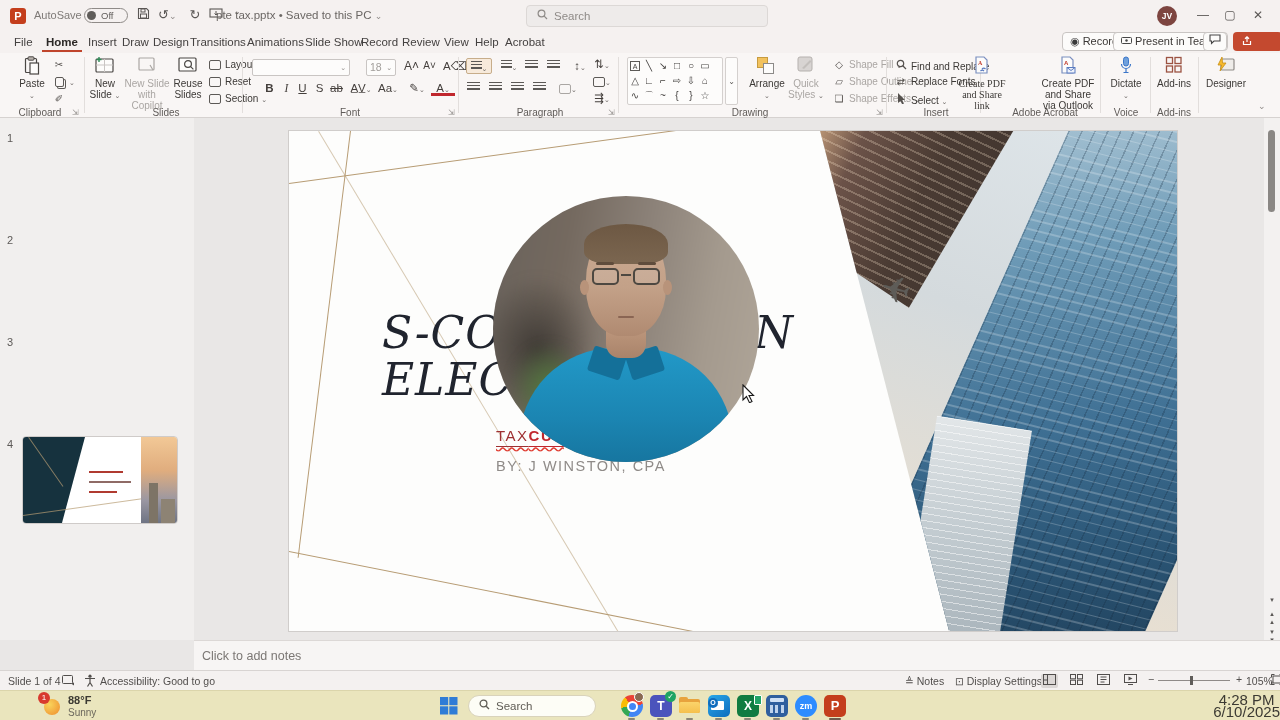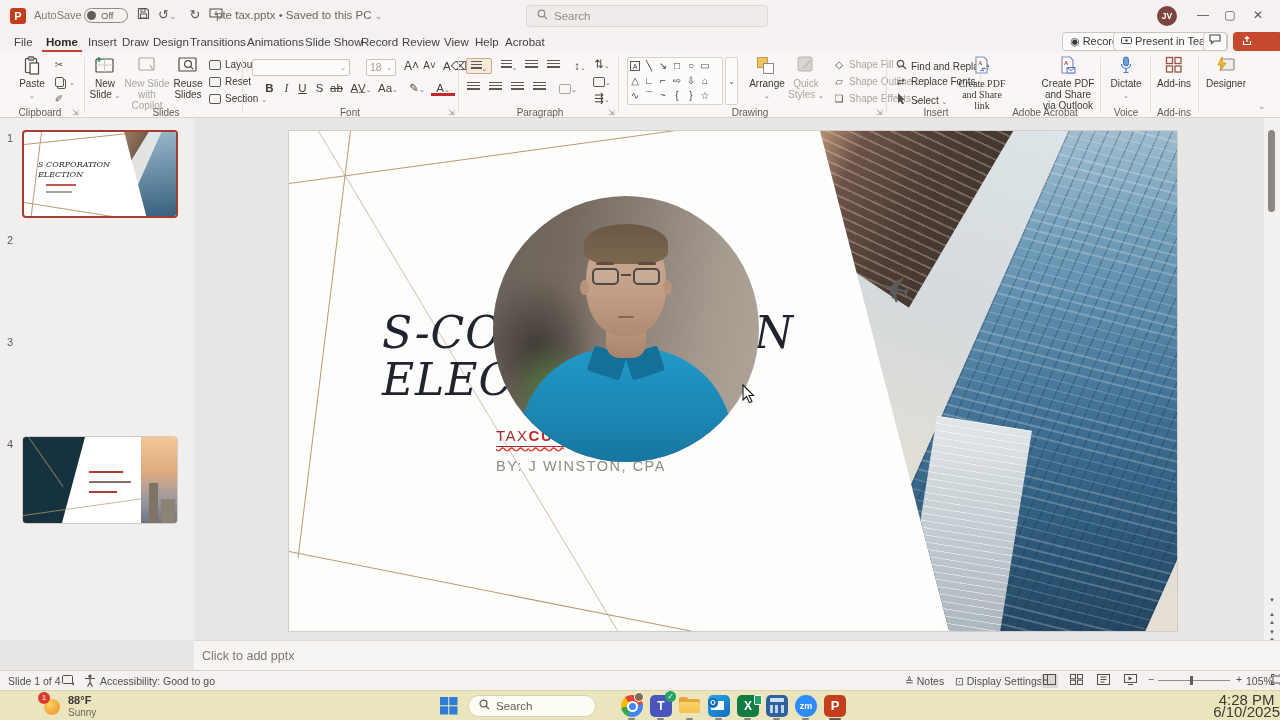--- a/index.html
+++ b/index.html
@@ -390,35 +390,20 @@
           <path d="M6 1L2 9h3.5L4 15l6-8H6.5z" fill="#f7b92c" stroke="#c78e14" stroke-width="0.8"></path>
         </svg>
     </span>
     <span>Designer</span>
   </div>
   <span class="launcher" style="left:1258px; top:48px; font-size:9px;">⌄</span>
 </div>
 
 <div class="thumbpanel">
   <span class="thumbnum" style="top:14px;">1</span>
-  <div class="thumb selected" style="top:12px;">
-    <div class="goldline" style="left:18px; top:0; width:95px; transform:rotate(97deg);"></div>
-    <div class="goldline" style="left:0; top:12px; width:110px; transform:rotate(-6deg);"></div>
-    <div class="goldline" style="left:0; top:70px; width:90px; transform:rotate(9deg);"></div>
-    <div class="abs" style="left:88px; top:0; width:68px; height:88px; clip-path:polygon(18% 0,100% 0,100% 100%,52% 100%); background:linear-gradient(200deg,#dfe6ea,#e7dfd2);">
-      <div class="abs" style="left:0; top:0; width:60%; height:42%; clip-path:polygon(0 0,90% 0,40% 90%,0 55%); background:linear-gradient(115deg,#b3906c,#4a3b33);"></div>
-      <div class="abs" style="left:46%; top:-6%; width:70%; height:115%; transform:rotate(14deg) skewX(-10deg); background:linear-gradient(160deg,#9dbcce,#2a5474);"></div>
-      <span class="abs" style="left:14px; top:22px; font-size:8px; color:#5e5c58; transform:rotate(195deg);">✈</span>
-    </div>
-    <div class="abs" style="left:14px; top:28px; font-family:'DejaVu Serif',serif; font-style:italic; font-size:8px; line-height:9.5px; color:#262b34;">
-      <span>S CORPORATION</span><br><span>ELECTION</span>
-    </div>
-    <div class="abs" style="left:22px; top:52px; width:30px; height:2px; background:#c05a50;"></div>
-    <div class="abs" style="left:22px; top:59px; width:26px; height:2px; background:#a8a4a0;"></div>
-  </div>
 
   <span class="thumbnum" style="top:116px;">2</span>
 
   <span class="thumbnum" style="top:218px;">3</span>
 
   <span class="thumbnum" style="top:320px;">4</span>
   <div class="thumb" style="top:318px;">
     <div class="abs" style="left:0; top:0; width:62px; height:88px; clip-path:polygon(0 0,100% 0,62% 100%,0 100%); background:#16323e;"></div>
     <div class="goldline" style="left:6px; top:0; width:60px; transform:rotate(55deg); opacity:.7;"></div>
     <div class="goldline" style="left:0; top:78px; width:120px; transform:rotate(-8deg); opacity:.7;"></div>
@@ -483,21 +468,21 @@
 </div>
 
 <div class="vscroll">
   <div class="vthumb"></div>
   <span class="vnav" style="top:478px;">▾</span>
   <span class="vnav" style="top:492px;">▴<br>▴</span>
   <span class="vnav" style="top:510px;">▾<br>▾</span>
 </div>
 
 <div class="notespane">
-  <span>Click to add pptx</span>
+  <span>Click to add notes</span>
 </div>
 
 <div class="statusbar">
   <span class="sb" style="left:8px;">Slide 1 of 4</span>
   <span class="sb" style="left:62px; top:3px;">
     <svg width="13" height="12" viewBox="0 0 13 12">
         <rect x="0.5" y="1.5" width="10" height="8" rx="1" fill="none" stroke="#514e4c"></rect>
         <path d="M9 9.5l3 2v-3z" fill="#514e4c"></path>
       </svg>
   </span>

